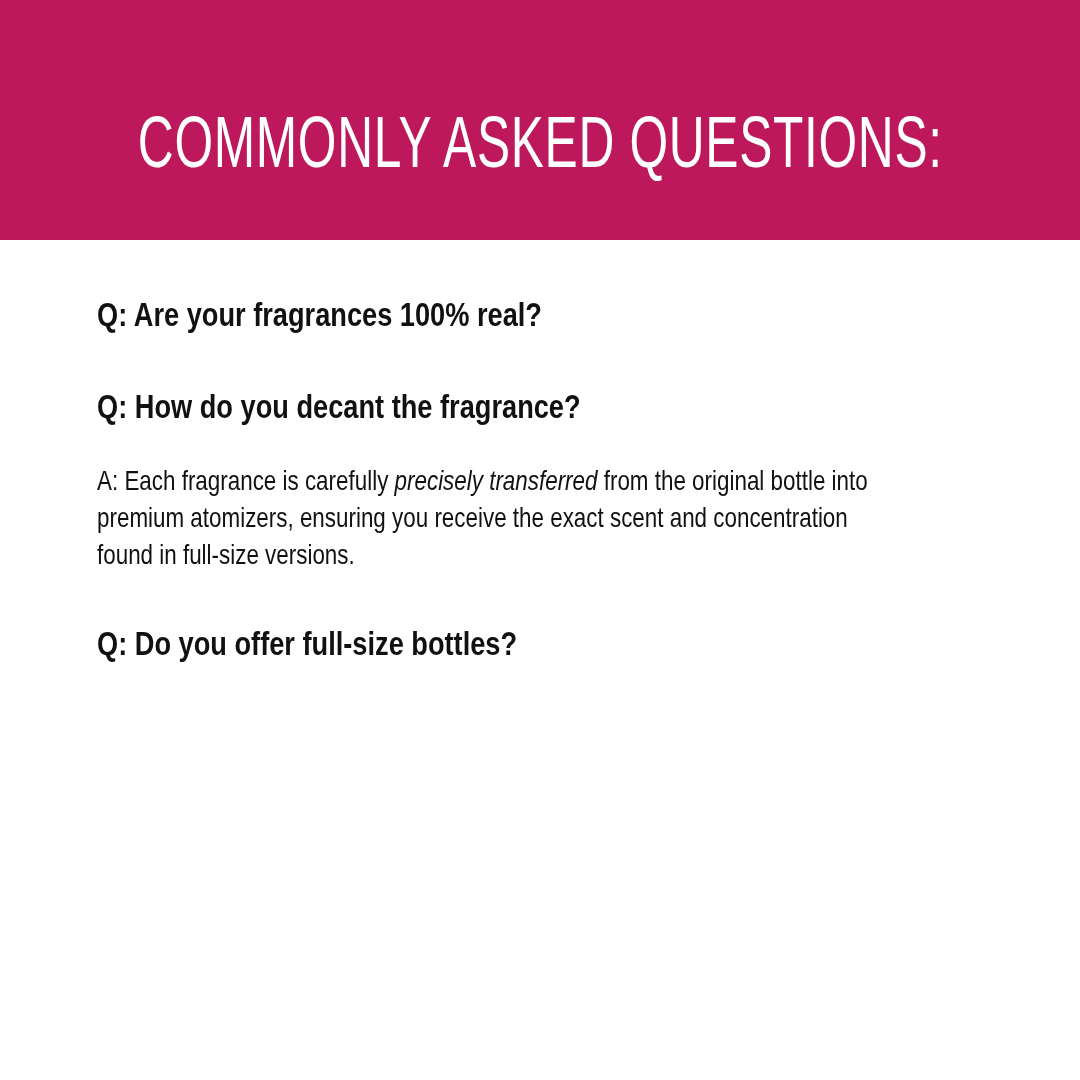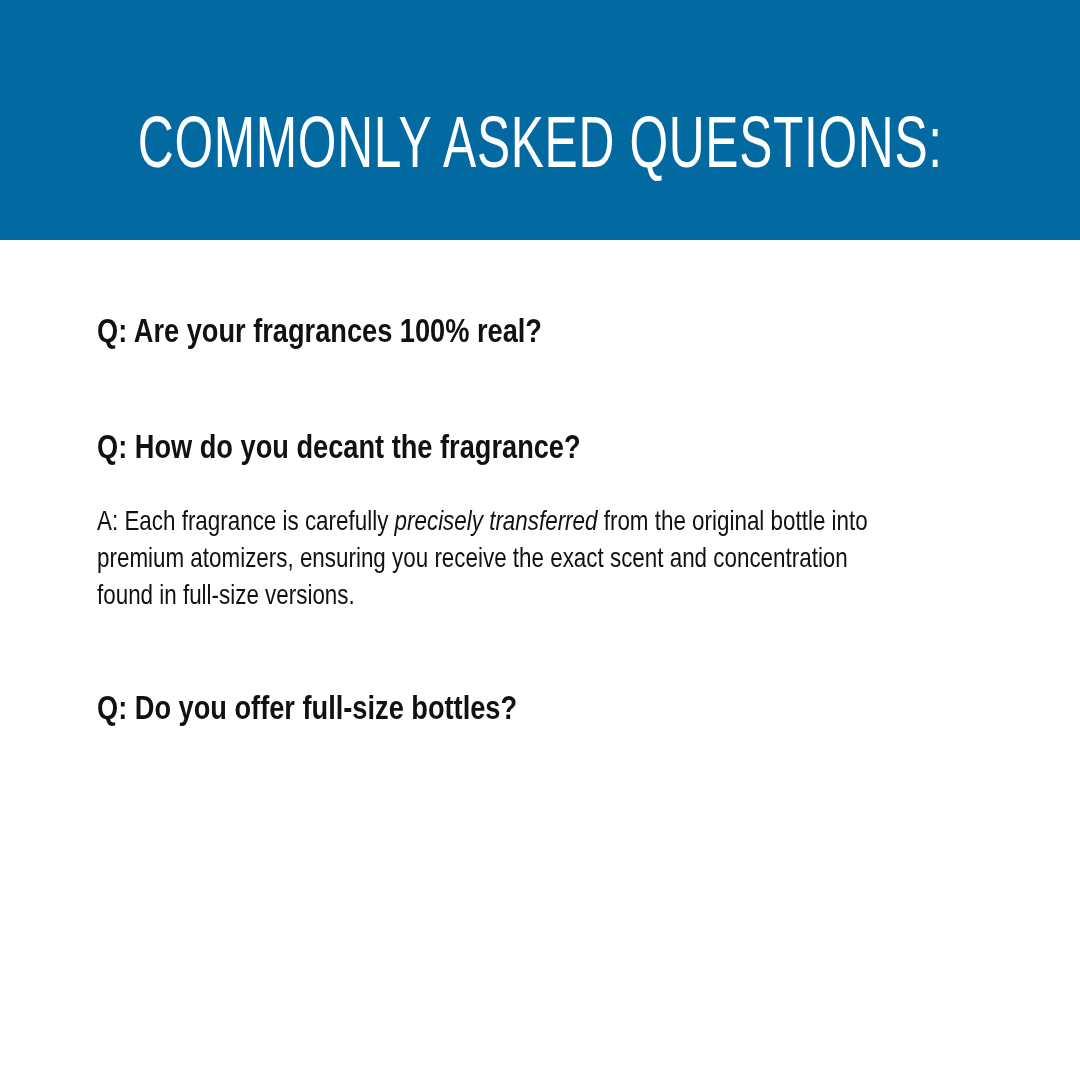--- a/index.html
+++ b/index.html
@@ -11,41 +11,41 @@
   }
   .canvas {
     position: relative;
     width: 1080px;
     height: 1080px;
     background: #ffffff;
   }
   .header-band {
     width: 1080px;
     height: 240px;
-    background: #0369a1;
+    background: #be185d;
     display: flex;
     align-items: center;
     justify-content: center;
     padding-top: 44px;
   }
   .page-title {
     color: #ffffff;
     font-size: 72px;
     font-weight: 400;
     letter-spacing: 1px;
     white-space: nowrap;
     transform: scaleX(0.69);
     transform-origin: center center;
   }
   .content {
     padding: 0 60px 0 97px;
   }
   .faq-section { }
-  .faq-section.first { margin-top: 68px; }
-  .faq-section + .faq-section { margin-top: 72px; }
+  .faq-section.first { margin-top: 52px; }
+  .faq-section + .faq-section { margin-top: 48px; }
   .question {
     font-size: 34px;
     font-weight: 700;
     line-height: 44px;
     white-space: pre;
     transform: scaleX(0.80);
     transform-origin: left top;
   }
   .answer {
     margin-top: 34px;

